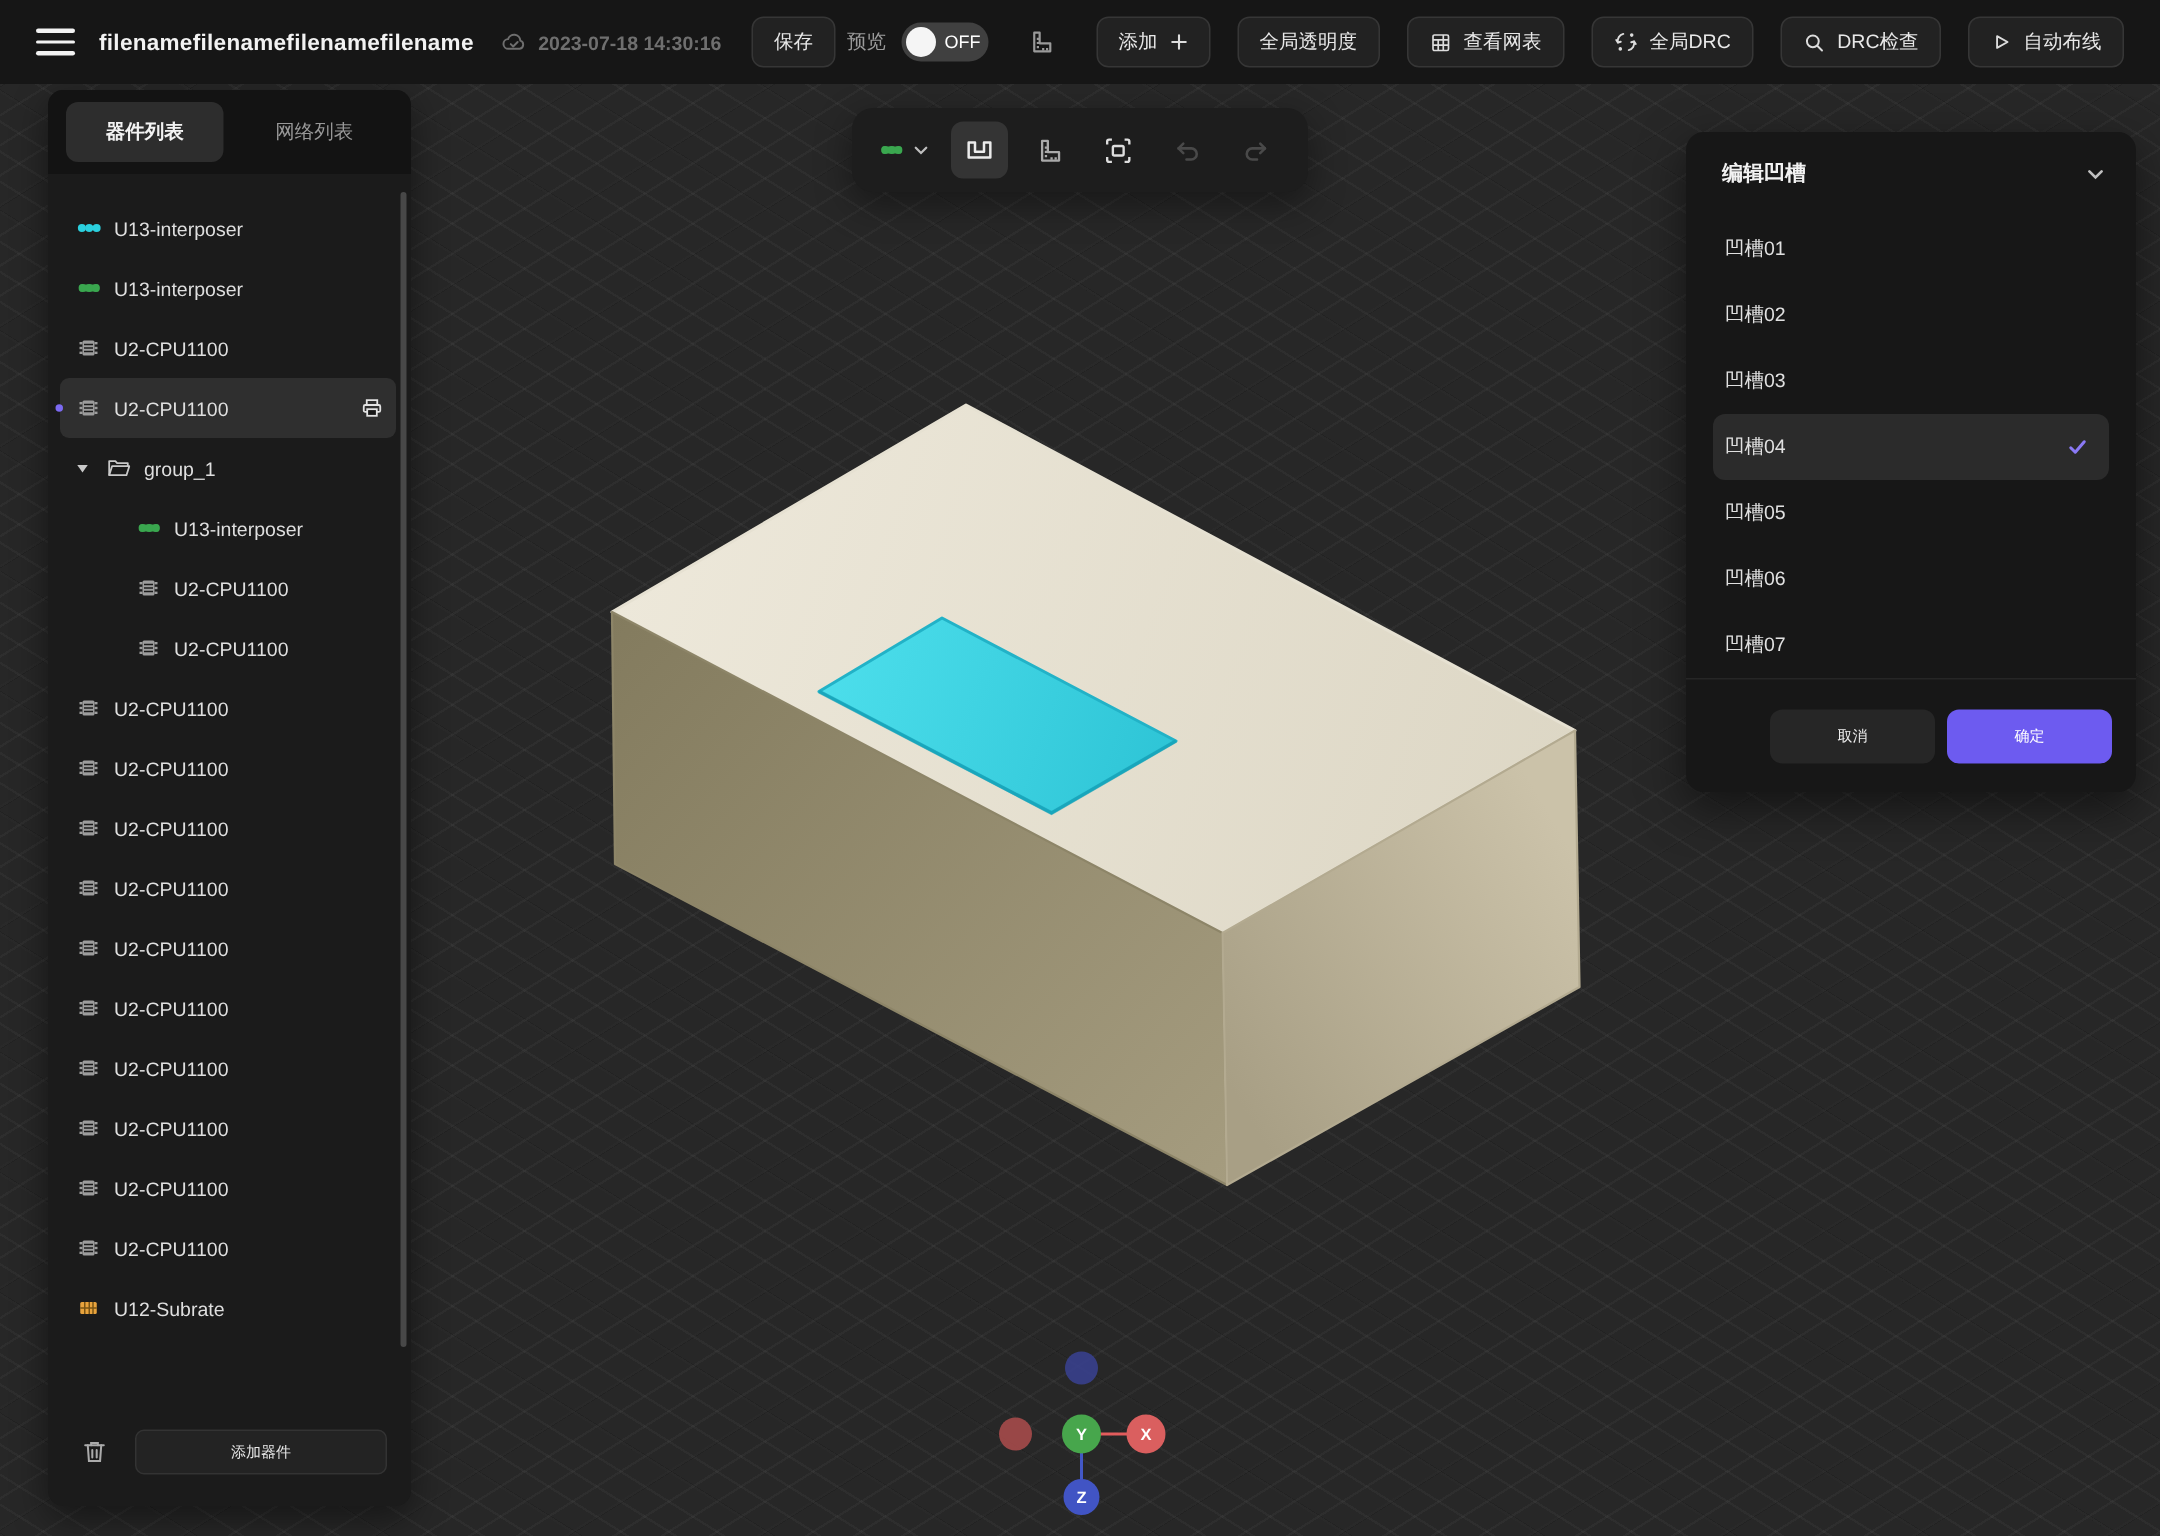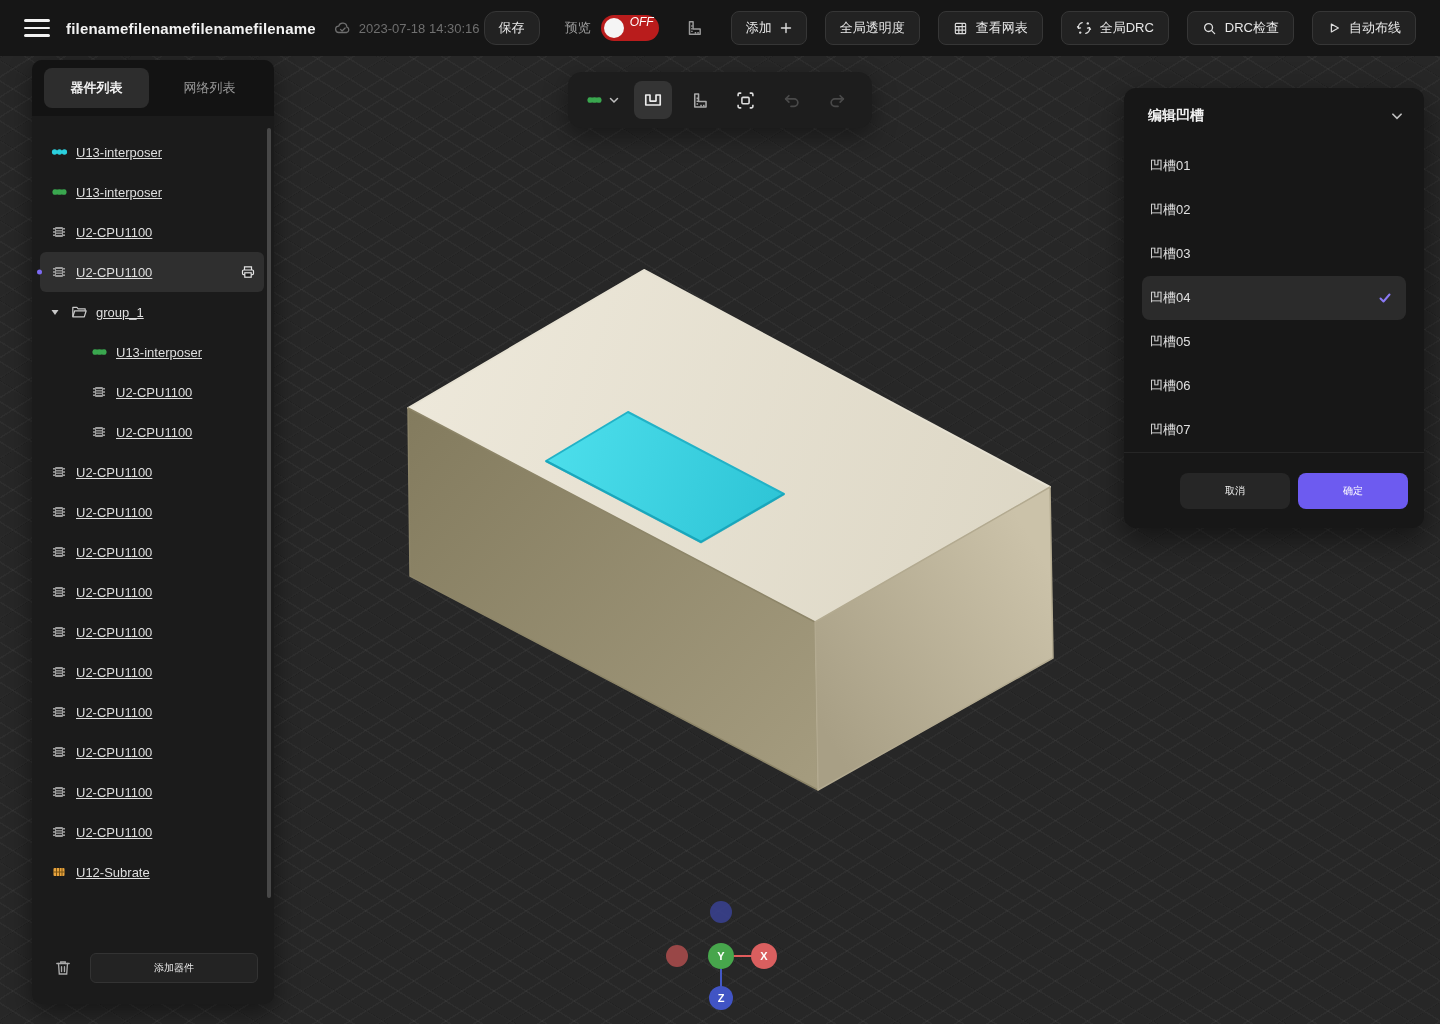--- a/index.html
+++ b/index.html
@@ -3,26 +3,26 @@
 <meta charset="utf-8">
 <style>
   * { margin:0; padding:0; box-sizing:border-box; }
   html,body { width:1440px; height:1024px; background:#161616; font-family:"Liberation Sans","DejaVu Sans",sans-serif; color:#E6E6E6; overflow:hidden; }
 
   
   .topbar { height:56px; display:flex; align-items:center; padding:0 24px; background:#161616; position:relative; z-index:5; }
   .hamburger { width:26px; height:18px; display:flex; flex-direction:column; justify-content:space-between; cursor:pointer; }
   .hamburger span { height:2.6px; background:#F2F2F2; border-radius:2px; }
   .filename { margin-left:16px; font-size:15px; font-weight:600; color:#F2F2F2; letter-spacing:.2px; }
-  .file-meta { margin-left:18px; display:flex; align-items:center; gap:7px; color:#6F6F6F; font-size:13px; }
+  .file-meta { margin-left:18px; display:flex; align-items:center; gap:7px; color:#6F6F6F; font-size:13px;font-weight:bold; }
   .tb-btn { height:34px; padding:0 14px; border-radius:8px; background:#222222; border:1px solid #363636; color:#E8E8E8; font-size:13px; display:inline-flex; align-items:center; gap:8px; cursor:pointer; white-space:nowrap; }
-  .save-btn { margin-left:4px;border-radius:12px; }
+  .save-btn { margin-left:20px; }
   .spacer { flex:1; }
   .preview-label { color:#9B9B9B; font-size:13px; }
-  .toggle { margin-left:10px; width:58px; height:26px; border-radius:13px; background:#b91c1c; position:relative; display:flex; align-items:flex-start; cursor:pointer;font-style:italic; }
+  .toggle { margin-left:10px; width:58px; height:26px; border-radius:13px; background:#404040; position:relative; display:flex; align-items:center; cursor:pointer; }
   .toggle .knob { position:absolute; left:3px; top:3px; width:20px; height:20px; border-radius:50%; background:#F5F5F5; }
   .toggle .state { margin-left:29px; font-size:12px; color:#FFFFFF; }
   .tool-ruler { margin-left:22px; width:26px; height:26px; display:flex; align-items:center; justify-content:center; cursor:pointer; }
   .add-btn { margin-left:24px; }
   .tb-actions { display:flex; align-items:center; gap:18px; margin-left:18px; }
 
   
   .main { position:relative; width:1440px; height:968px; background-color:#272727;
     background-image:
       repeating-linear-gradient(32deg,  rgba(255,255,255,0.030) 0 1.5px, transparent 1.5px 17px),
@@ -37,21 +37,21 @@
   .tabs { height:56px; background:#131313; display:flex; align-items:center; padding:0 12px; gap:8px; }
   .tab { flex:1; height:40px; border-radius:8px; display:flex; align-items:center; justify-content:center; font-size:13px; color:#989898; cursor:pointer; }
   .tab.active { background:#2D2D2D; color:#F2F2F2; font-weight:600; }
   .list { flex:1; padding-top:16px; position:relative; overflow:hidden; }
   .row { height:40px; display:flex; align-items:center; margin:0 10px 0 8px; padding:0 8px 0 10px; border-radius:6px; position:relative; color:#DFDFDF; font-size:13px; gap:8px; cursor:pointer; }
   .row.selected { background:#2F2F2F; }
   .row .dot { position:absolute; left:-3px; top:50%; transform:translateY(-50%); width:5px; height:5px; border-radius:50%; background:#7C6AF2; }
   .row .indent { width:32px; flex:none; }
   .row .ic { width:18px; flex:none; display:flex; justify-content:center; align-items:center; }
   .row .caret { width:12px; flex:none; display:flex; align-items:center; }
-  .row .lbl { flex:1; overflow:hidden; text-overflow:ellipsis; white-space:nowrap;text-decoration:underline; }
+  .row .lbl { flex:1; overflow:hidden; text-overflow:ellipsis; white-space:nowrap; }
   .row .printer { flex:none; display:flex; align-items:center; }
   .sb-scroll { position:absolute; right:3px; top:68px; width:4px; height:770px; border-radius:2px; background:#484848; }
   .sb-footer { height:64px; display:flex; align-items:center; padding:0 16px 8px 20px; gap:16px; }
   .trash { width:22px; height:22px; display:flex; align-items:center; justify-content:center; cursor:pointer; }
   .add-device { flex:1; height:30px; border-radius:6px; background:#232323; border:1px solid #333333; color:#E8E8E8; font-size:10px; display:flex; align-items:center; justify-content:center; cursor:pointer; }
 
   
   .vtoolbar { position:absolute; left:568px; top:16px; width:304px; height:56px; background:#1D1D1D; border-radius:14px; box-shadow:0 8px 24px rgba(0,0,0,.4); display:flex; align-items:center; padding:0 12px; gap:8px; }
   .vt-item { height:38px; min-width:38px; border-radius:8px; display:flex; align-items:center; justify-content:center; gap:5px; color:#CFCFCF; cursor:pointer; padding:0 6px; }
   .vt-item.active { background:#343434; }

